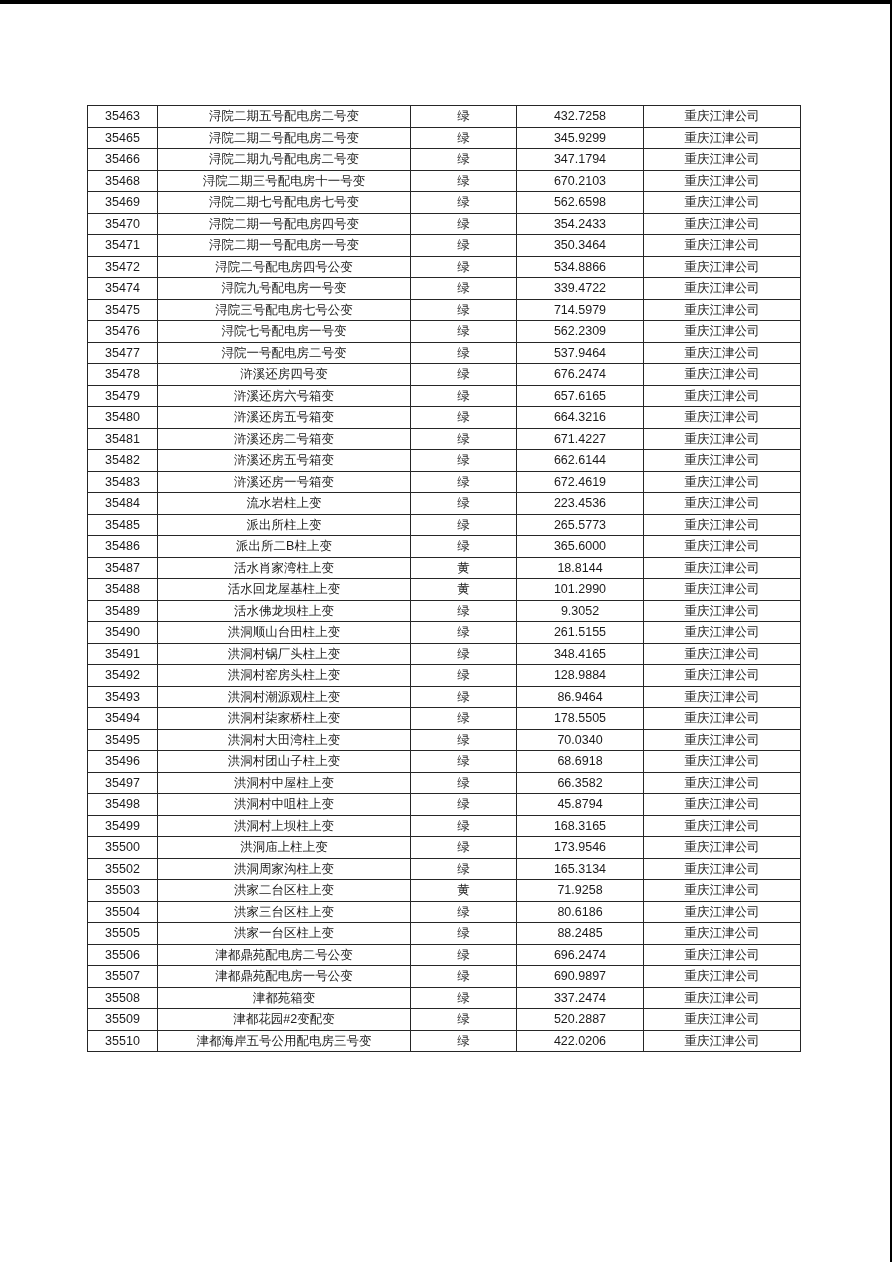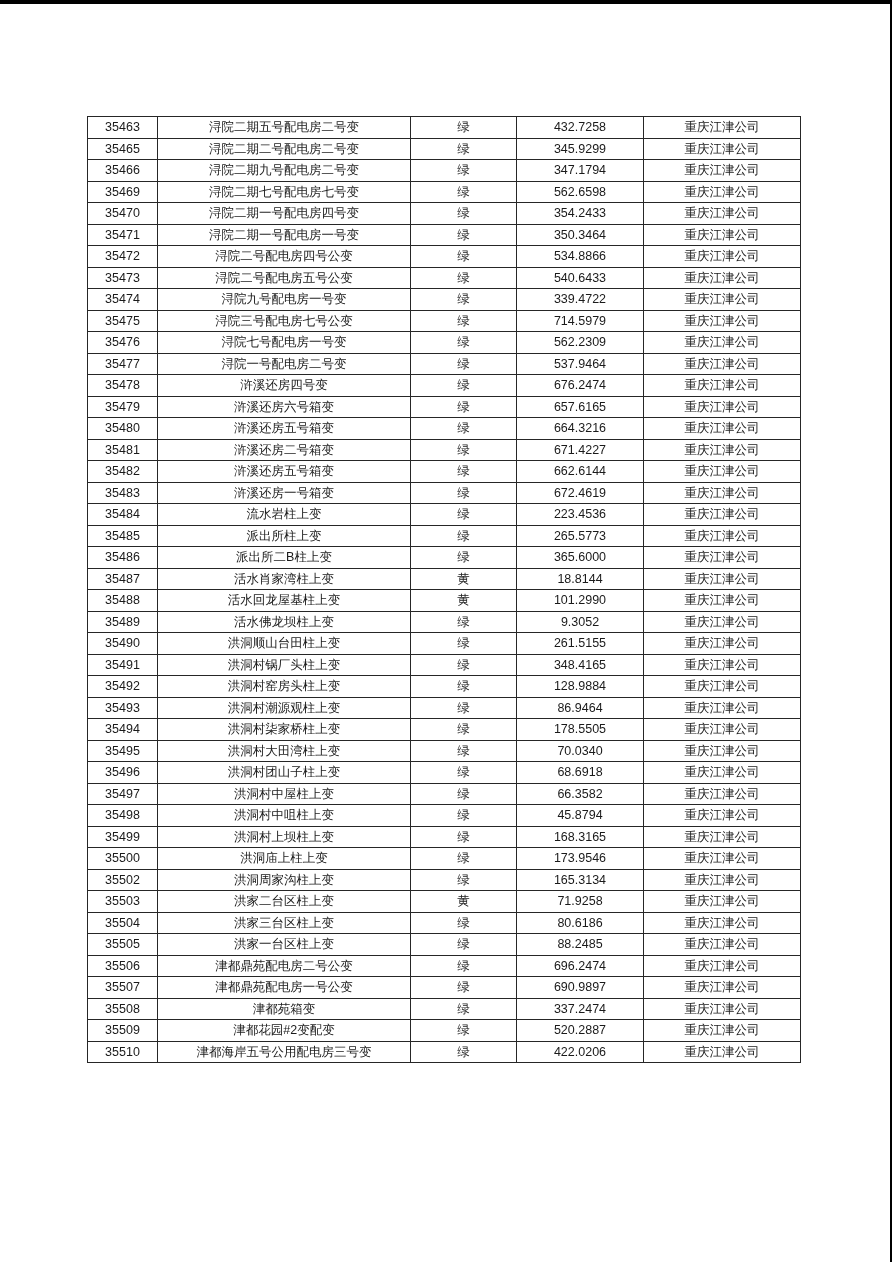--- a/index.html
+++ b/index.html
@@ -26,21 +26,20 @@
     width: 2px; height: 1262px;
     background: #000000;
   }
   table.data-table {
     position: absolute;
     left: 87px;
     top: 105px;
     width: 713px;
     border-collapse: collapse;
     table-layout: fixed;
-    margin-top: 11px;
   }
   table.data-table td {
     border: 1px solid #262626;
     padding: 0 2px;
     height: 20.5px;
     text-align: center;
     vertical-align: middle;
     font-size: 12.5px;
     color: #1a1a1a;
     white-space: nowrap;
@@ -83,20 +82,27 @@
     <td>重庆江津公司</td>
   </tr>
       <tr>
     <td>35466</td>
     <td>浔院二期九号配电房二号变</td>
     <td>绿</td>
     <td>347.1794</td>
     <td>重庆江津公司</td>
   </tr>
       <tr>
+    <td>35468</td>
+    <td>浔院二期三号配电房十一号变</td>
+    <td>绿</td>
+    <td>670.2103</td>
+    <td>重庆江津公司</td>
+  </tr>
+      <tr>
     <td>35469</td>
     <td>浔院二期七号配电房七号变</td>
     <td>绿</td>
     <td>562.6598</td>
     <td>重庆江津公司</td>
   </tr>
       <tr>
     <td>35470</td>
     <td>浔院二期一号配电房四号变</td>
     <td>绿</td>
@@ -108,27 +114,20 @@
     <td>浔院二期一号配电房一号变</td>
     <td>绿</td>
     <td>350.3464</td>
     <td>重庆江津公司</td>
   </tr>
       <tr>
     <td>35472</td>
     <td>浔院二号配电房四号公变</td>
     <td>绿</td>
     <td>534.8866</td>
-    <td>重庆江津公司</td>
-  </tr>
-      <tr>
-    <td>35473</td>
-    <td>浔院二号配电房五号公变</td>
-    <td>绿</td>
-    <td>540.6433</td>
     <td>重庆江津公司</td>
   </tr>
       <tr>
     <td>35474</td>
     <td>浔院九号配电房一号变</td>
     <td>绿</td>
     <td>339.4722</td>
     <td>重庆江津公司</td>
   </tr>
       <tr>

